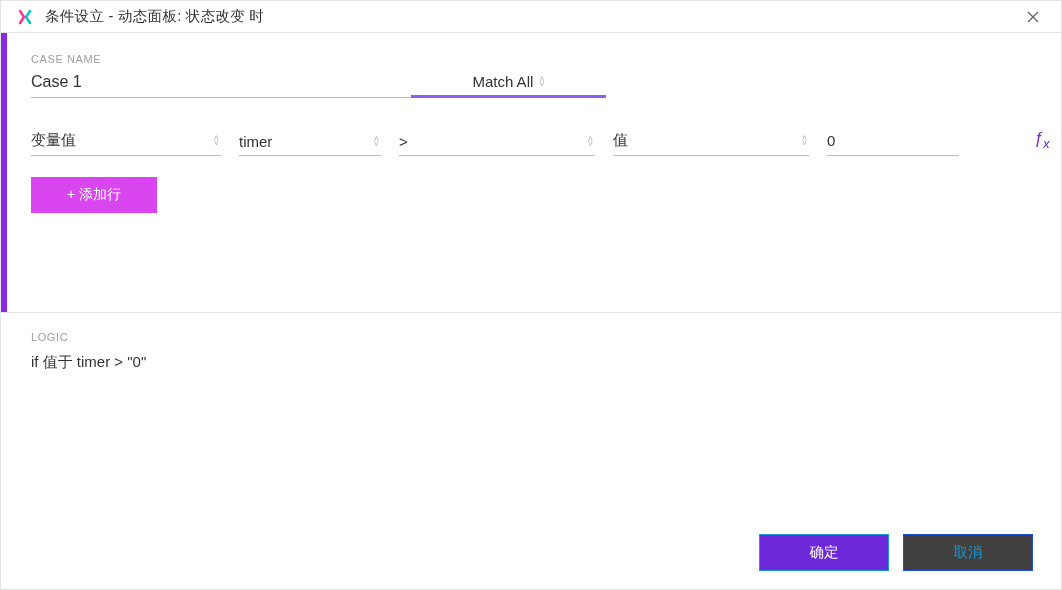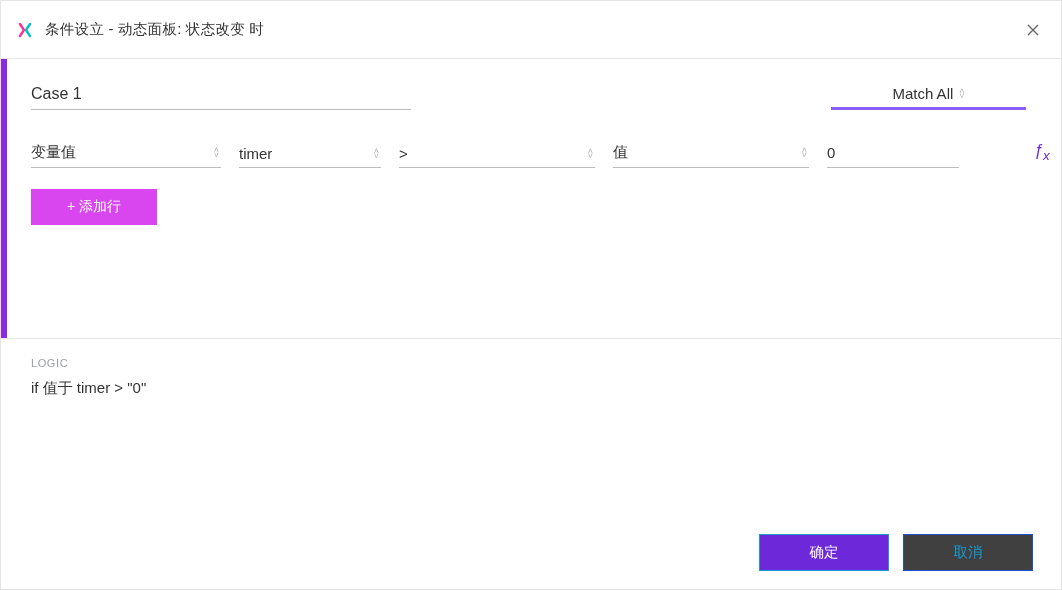--- a/index.html
+++ b/index.html
@@ -8,21 +8,21 @@
       background: #fff;
       color: #333;
       font-size: 14px;
       width: 1062px;
       height: 590px;
       display: flex;
       flex-direction: column;
       border: 1px solid #e5e5e5;
     }
     .titlebar {
-      height: 58px;
+      height: 32px;
       display: flex;
       align-items: center;
       padding: 0 14px 0 16px;
       border-bottom: 1px solid #e5e5e5;
     }
     .titlebar .app-icon { margin-right: 12px; display: flex; align-items: center; }
     .titlebar .title { font-size: 14.5px; color: #333; letter-spacing: 0.3px; }
     .titlebar .spacer { flex: 1; }
     .titlebar .close-btn {
       width: 28px; height: 28px; display: flex; align-items: center; justify-content: center;
@@ -46,21 +46,20 @@
     .label {
       font-size: 11px;
       letter-spacing: 0.6px;
       color: #9aa0a6;
       text-transform: uppercase;
       margin-bottom: 2px;
     }
     .row1 {
       display: flex;
       align-items: flex-end;
-      gap: 420px;
       margin-bottom: 28px;
     }
     .case-name-input {
       width: 380px;
       font-size: 16px;
       border: none;
       border-bottom: 1px solid #bdbdbd;
       padding: 6px 0 6px 0;
       outline: none;
       color: #333;
@@ -146,20 +145,21 @@
     <svg width="14" height="14" viewBox="0 0 14 14">
       <path d="M2 2 L12 12 M12 2 L2 12" stroke="currentColor" stroke-width="1.4"></path>
     </svg>
   </span>
 </div>
 
 <div class="content">
   <div class="upper">
     <div class="accent-strip"></div>
 
+    <div class="label">CASE NAME</div>
     <div class="row1">
       <input type="text" class="case-name-input" value="Case 1" style="">
       <div class="match-select">
         <span>Match All</span>
         <span class="chev">
             <span>˄</span>
             <span>˅</span>
           </span>
       </div>
     </div>

